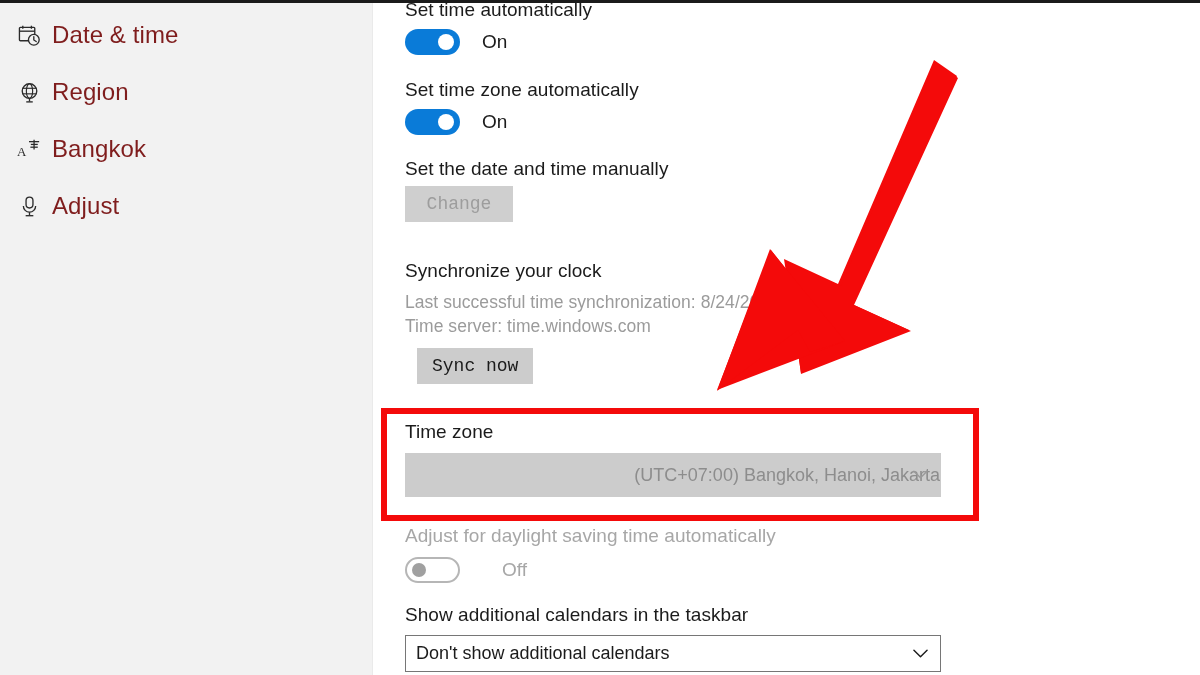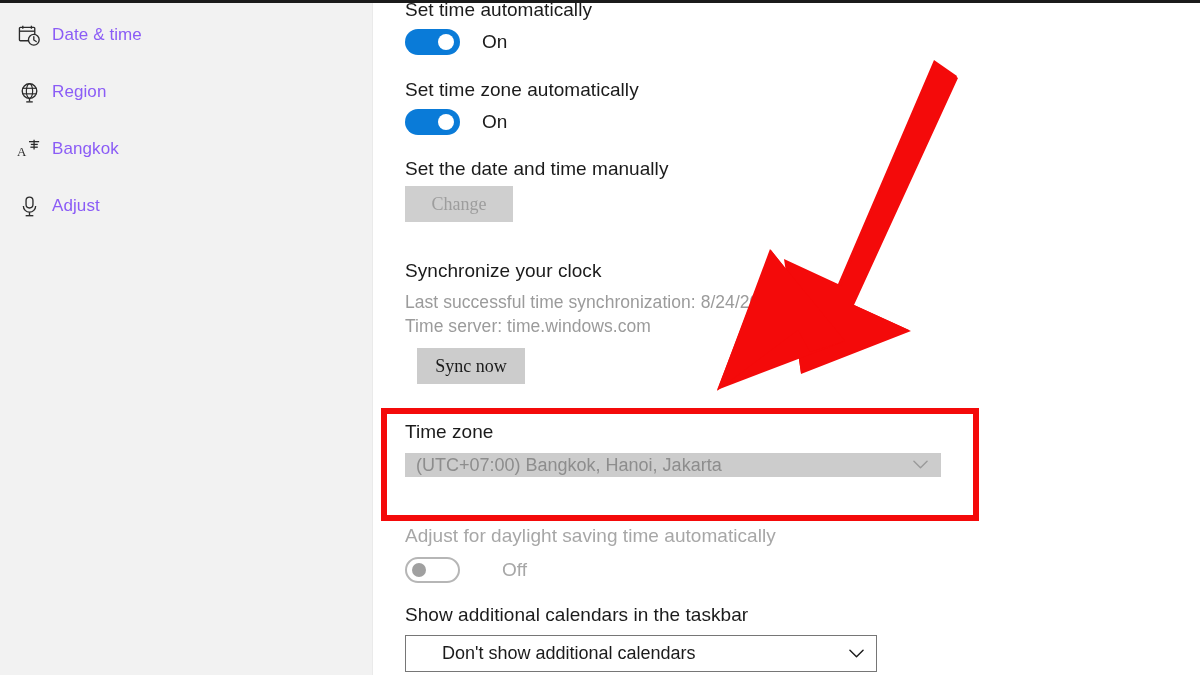--- a/index.html
+++ b/index.html
@@ -49,22 +49,22 @@
   }
   .nav-icon {
     width: 46px;
     margin-left: 6px;
     display: flex;
     align-items: center;
     justify-content: center;
     color: #2b2b2b;
   }
   .nav-label {
-    font-size: 17px;
-    color: #8b5cf6;
+    font-size: 24px;
+    color: #7f1d1d;
     letter-spacing: 0.1px;
     white-space: nowrap;
   }
 
   
   .main {
     position: absolute;
     left: 373px; top: 3px;
     width: 827px;
     height: 672px;
@@ -145,21 +145,21 @@
     display: inline-flex;
     align-items: center;
     justify-content: center;
     min-width: 108px;
     height: 36px;
     padding: 0 14px;
     background: #cccccc;
     border: 1px solid #cccccc;
     font-size: 18px;
     color: #1b1b1b;
-    font-family: Liberation Serif, serif;
+    font-family: Liberation Mono, monospace;
     cursor: pointer;
   }
   .btn.disabled {
     color: #9d9d9d;
     background: #cfcfcf;
     border-color: #cfcfcf;
     cursor: default;
   }
 
   
@@ -323,21 +323,21 @@
       <span class="sub-text">Time server: time.windows.com</span>
     </div>
     <div class="block" style="top:345px;padding-left:12px;">
       <button class="btn">Sync now</button>
     </div>
 
     <div class="block" style="top:418px;">
       <div class="setting-head">Time zone</div>
     </div>
     <div class="block" style="top:450px;">
-      <div class="combo disabled" style="width:536px; height:24px;">
+      <div class="combo disabled" style="width:536px; height:44px;justify-content:flex-end;">
         <span class="combo-value">(UTC+07:00) Bangkok, Hanoi, Jakarta</span>
         <span class="chev">
           <svg width="15" height="10" viewBox="0 0 16 10" fill="none">
             <path d="M1 1 L8 8 L15 1" stroke="currentColor" stroke-width="1.5" stroke-linecap="round" stroke-linejoin="round"></path>
           </svg>
         </span>
       </div>
     </div>
 
     <div class="block" style="top:522px;">
@@ -347,21 +347,21 @@
       <div class="toggle off">
         <span class="knob"></span>
       </div>
       <span class="toggle-state dim">Off</span>
     </div>
 
     <div class="block" style="top:601px;">
       <div class="setting-head">Show additional calendars in the taskbar</div>
     </div>
     <div class="block" style="top:632px;">
-      <div class="combo" style="width:472px; height:37px;padding-left:26px;">
+      <div class="combo" style="width:536px; height:37px;">
         <span class="combo-value">Don't show additional calendars</span>
         <span class="chev">
           <svg width="15" height="10" viewBox="0 0 16 10" fill="none">
             <path d="M1 1 L8 8 L15 1" stroke="currentColor" stroke-width="1.5" stroke-linecap="round" stroke-linejoin="round"></path>
           </svg>
         </span>
       </div>
     </div>
 
   </div>

